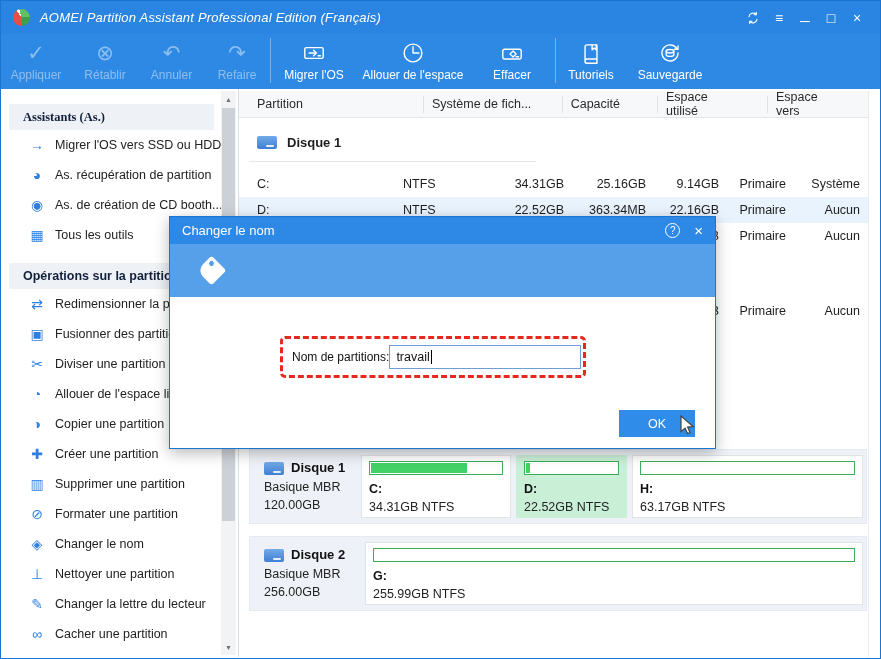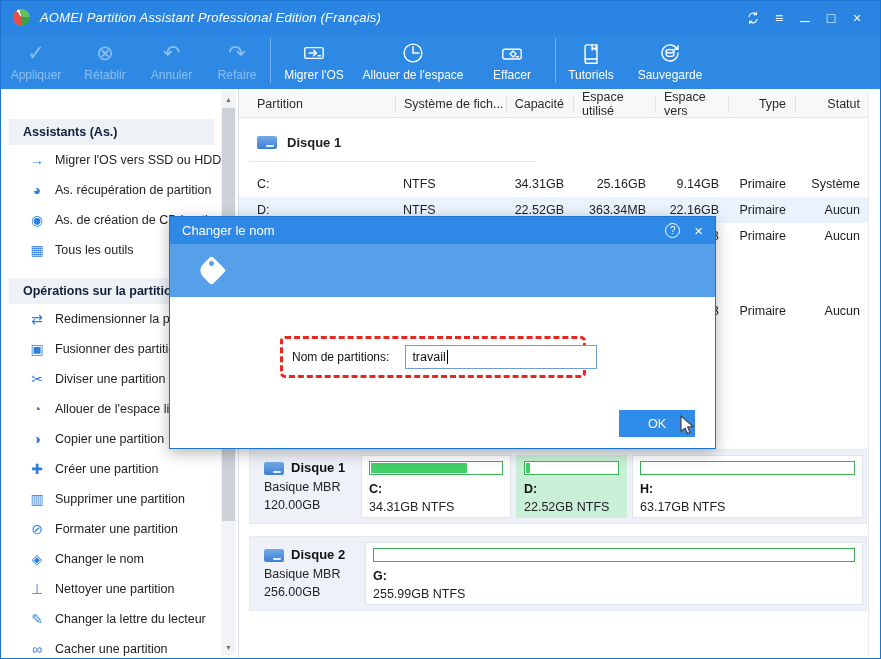--- a/index.html
+++ b/index.html
@@ -21,32 +21,32 @@
   .tool { display:flex; flex-direction:column; align-items:center; justify-content:flex-start; padding-top:3px; color:#fff; font-size:12px; cursor:default; }
   .tool .ic { height:31px; display:flex; align-items:center; justify-content:center; }
   .tool .ic .glyph { font-size:21px; line-height:1; }
   .tool.disabled { color:rgba(255,255,255,.45); }
   .tsep { width:1px; background:rgba(255,255,255,.35); margin:4px 0 6px 0; }
   .tool svg { stroke:#fff; fill:none; stroke-width:1.3; stroke-linecap:round; stroke-linejoin:round; }
 
   
   .sidebar { position:absolute; left:1px; top:88px; width:237px; bottom:1px; background:#fff; border-right:1px solid #d7dde4; }
   .sec-h { height:26px; margin:0 24px 0 7px; background:#eef1f6; display:flex; align-items:center; padding-left:14px; font-weight:bold; font-size:12.5px; color:#13203c; white-space:nowrap; overflow:hidden; }
-  .sec-h.first { margin-top:30px; }
+  .sec-h.first { margin-top:15px;font-family:Liberation Serif, serif; }
   .sec-h.second { margin-top:13px; }
   .sitem { height:30px; display:flex; align-items:center; padding-left:26px; font-size:12.5px; color:#222; white-space:nowrap; cursor:default; }
   .sitem .sic { width:18px; margin-right:9px; color:#2f7fe0; font-size:14px; text-align:center; flex:0 0 auto; }
   .vscroll { position:absolute; top:2px; right:2px; width:15px; bottom:2px; background:#f2f3f5; }
   .vs-btn { position:absolute; left:0; right:0; height:16px; display:flex; align-items:center; justify-content:center; font-size:7px; color:#6d7176; }
   .vs-btn.up { top:0; } .vs-btn.down { bottom:0; }
   .vs-thumb { position:absolute; left:1px; right:1px; top:17px; height:413px; background:#ccd1d7; }
 
   
   .grid7 { display:grid; grid-template-columns:156px 111px 67px 82px 73px 67px 74px; align-items:center; }
-  .thead { position:absolute; left:238px; top:90px; width:630px; height:27px; background:#f7f8fa; border-bottom:1px solid #e4e6e9; font-size:12.5px; color:#2a2a2a; }
+  .thead { position:absolute; left:238px; top:90px; width:630px; height:27px; background:#f7f8fa; border-bottom:1px solid #e4e6e9; font-size:12.5px; color:#2a2a2a;gap:28px; }
   .thead .th { display:flex; align-items:center; height:17px; padding-left:8px; }
   .thead .th.c0 { padding-left:18px; border-left:none; }
   .thead .th + .th { border-left:1px solid #dfe2e6; }
   .thead .th.num { justify-content:flex-end; padding-right:9px; }
   .dgroup { position:absolute; display:flex; align-items:center; gap:10px; font-weight:bold; font-size:13px; color:#1e1e1e; }
   .gline { position:absolute; left:248px; width:287px; height:1px; background:#e6e8ea; }
   .trow { position:absolute; left:238px; width:630px; height:26px; font-size:12.5px; color:#1e1e1e; cursor:default; }
   .trow .td { padding-left:8px; white-space:nowrap; }
   .trow .td.c0 { padding-left:18px; }
   .trow .td.num { text-align:right; padding-right:9px; }
@@ -70,21 +70,21 @@
   
   .dialog { position:absolute; left:168px; top:215px; width:547px; height:233px; background:#fff; border:1px solid #1a74d0; box-shadow:0 4px 14px rgba(0,0,0,.28); }
   .d-title { height:27px; background:#2e88e5; color:#fff; display:flex; align-items:center; font-size:13px; padding-left:12px; }
   .d-help { margin-left:auto; width:15px; height:15px; border:1px solid #fff; border-radius:50%; font-size:10px; display:flex; align-items:center; justify-content:center; cursor:default; }
   .d-close { margin:0 12px 0 14px; font-size:15px; cursor:default; }
   .d-band { height:53px; background:#55a0e8; display:flex; align-items:center; color:#fff; font-size:12.5px; }
   .tagshape { width:21px; height:21px; background:#fff; border-radius:3px 3px 3px 9px; transform:rotate(45deg); margin:0 24px 0 31px; position:relative; flex:0 0 auto; }
   .tagshape::after { content:""; position:absolute; top:3px; left:3px; width:5px; height:5px; border-radius:50%; background:#55a0e8; }
   .annot { position:absolute; left:110px; top:119px; width:306px; height:42px; border:3px dashed #e8281e; border-radius:5px; }
   .d-row { position:absolute; left:122px; top:128px; display:flex; align-items:center; font-size:12px; color:#111; }
-  .d-input { width:192px; height:24px; border:1px solid #6f9fd8; margin-left:16px; display:flex; align-items:center; padding-left:6px; font-size:12.5px; background:#fff; }
+  .d-input { width:192px; height:24px; border:1px solid #6f9fd8; margin-left:0; display:flex; align-items:center; padding-left:6px; font-size:12.5px; background:#fff; }
   .caret { display:inline-block; width:1px; height:14px; background:#000; margin-left:1px; }
   .d-ok { position:absolute; left:449px; top:193px; width:76px; height:27px; background:#2f8ce8; color:#fff; display:flex; align-items:center; justify-content:center; font-size:12.5px; cursor:default; }
 
   .cursor { position:absolute; left:674px; top:412px; width:24px; height:24px; pointer-events:none; }
 </style>
 </head>
 <body>
 
 <div class="window">
 

